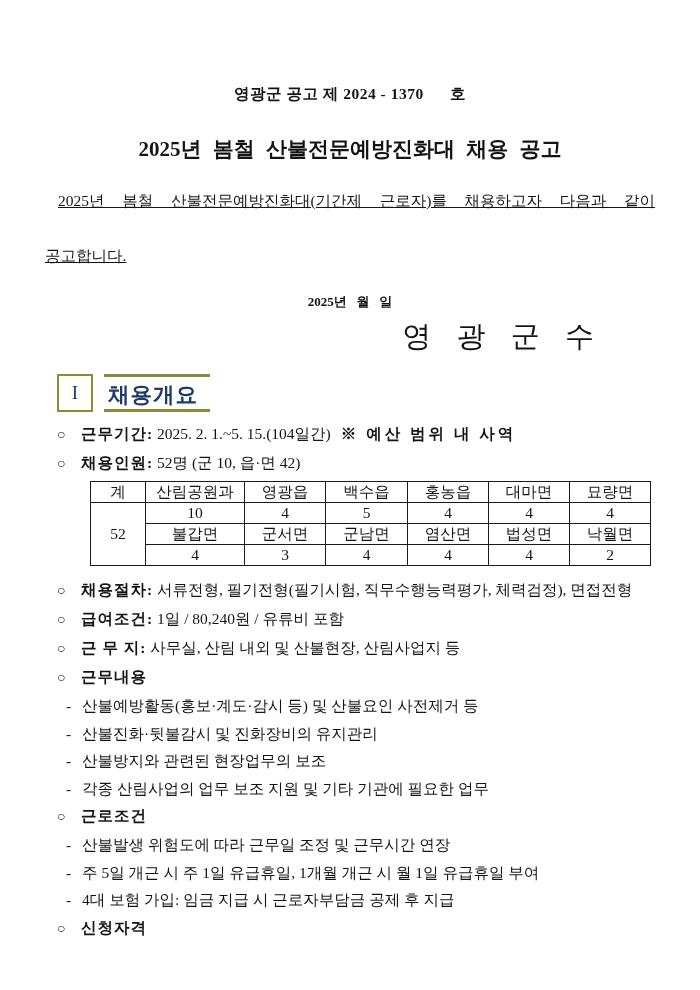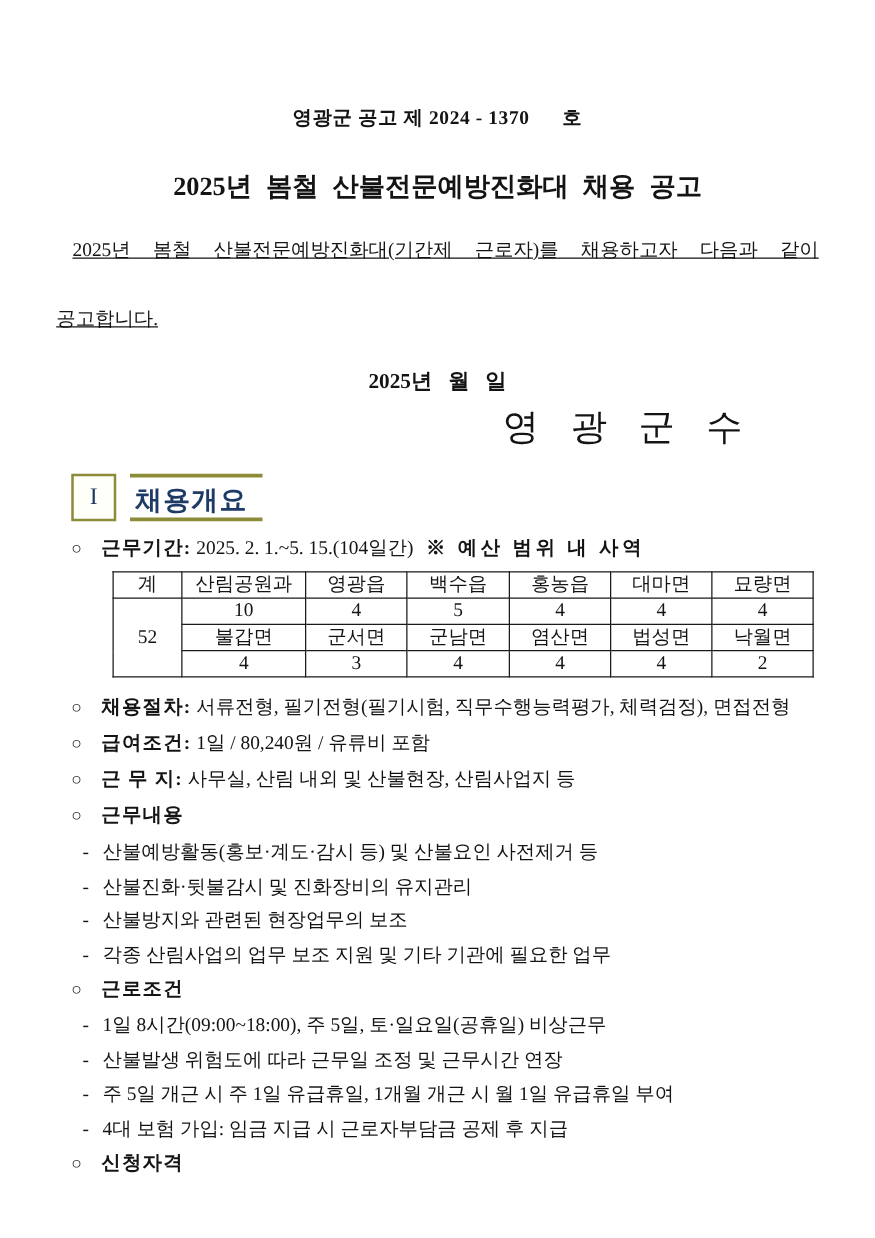--- a/index.html
+++ b/index.html
@@ -33,21 +33,21 @@
     text-align-last: justify;
     text-indent: 13px;
     word-spacing: 2px;
   }
   .intro-line2 { text-align: left; margin-top: 28px; }
 
   .date-line {
     margin-top: 24px;
     text-align: center;
     font-weight: bold;
-    font-size: 17px;
+    font-size: 13px;
   }
   .signature {
     margin-top: 6px;
     text-align: right;
     padding-right: 52px;
     font-size: 29px;
     letter-spacing: 9px;
   }
 
   .section-head {
@@ -132,20 +132,24 @@
     <div class="section-title">채용개요</div>
   </div>
 
   <div class="list">
 
     <div class="item">
       <span class="marker">○</span><span class="lbl">근무기간:</span>
       <span class="val">2025. 2. 1.~5. 15.(104일간)</span><span class="note">※ 예산 범위 내 사역</span>
     </div>
 
+    <div class="item">
+      <span class="marker">○</span><span class="lbl">채용인원:</span>
+      <span class="val">52명 (군 10, 읍·면 42)</span>
+    </div>
 
     <table class="alloc">
       <colgroup>
         <col style="width:55px">
           <col style="width:99px">
           <col style="width:81px">
           <col style="width:82px">
           <col style="width:81px">
           <col style="width:81px">
           <col style="width:81px">
@@ -216,23 +220,20 @@
       <span class="marker">-</span><span>산불방지와 관련된 현장업무의 보조</span>
     </div>
     <div class="subitem">
       <span class="marker">-</span><span>각종 산림사업의 업무 보조 지원 및 기타 기관에 필요한 업무</span>
     </div>
 
     <div class="item">
       <span class="marker">○</span><span class="lbl">근로조건</span>
     </div>
     <div class="subitem">
-      <span class="marker">-</span><span>1일 8시간(09:00~18:00), 주 5일, 토·일요일(공휴일) 비상근무</span>
-    </div>
-    <div class="subitem">
       <span class="marker">-</span><span>산불발생 위험도에 따라 근무일 조정 및 근무시간 연장</span>
     </div>
     <div class="subitem">
       <span class="marker">-</span><span>주 5일 개근 시 주 1일 유급휴일, 1개월 개근 시 월 1일 유급휴일 부여</span>
     </div>
     <div class="subitem">
       <span class="marker">-</span><span>4대 보험 가입: 임금 지급 시 근로자부담금 공제 후 지급</span>
     </div>
 
     <div class="item">

